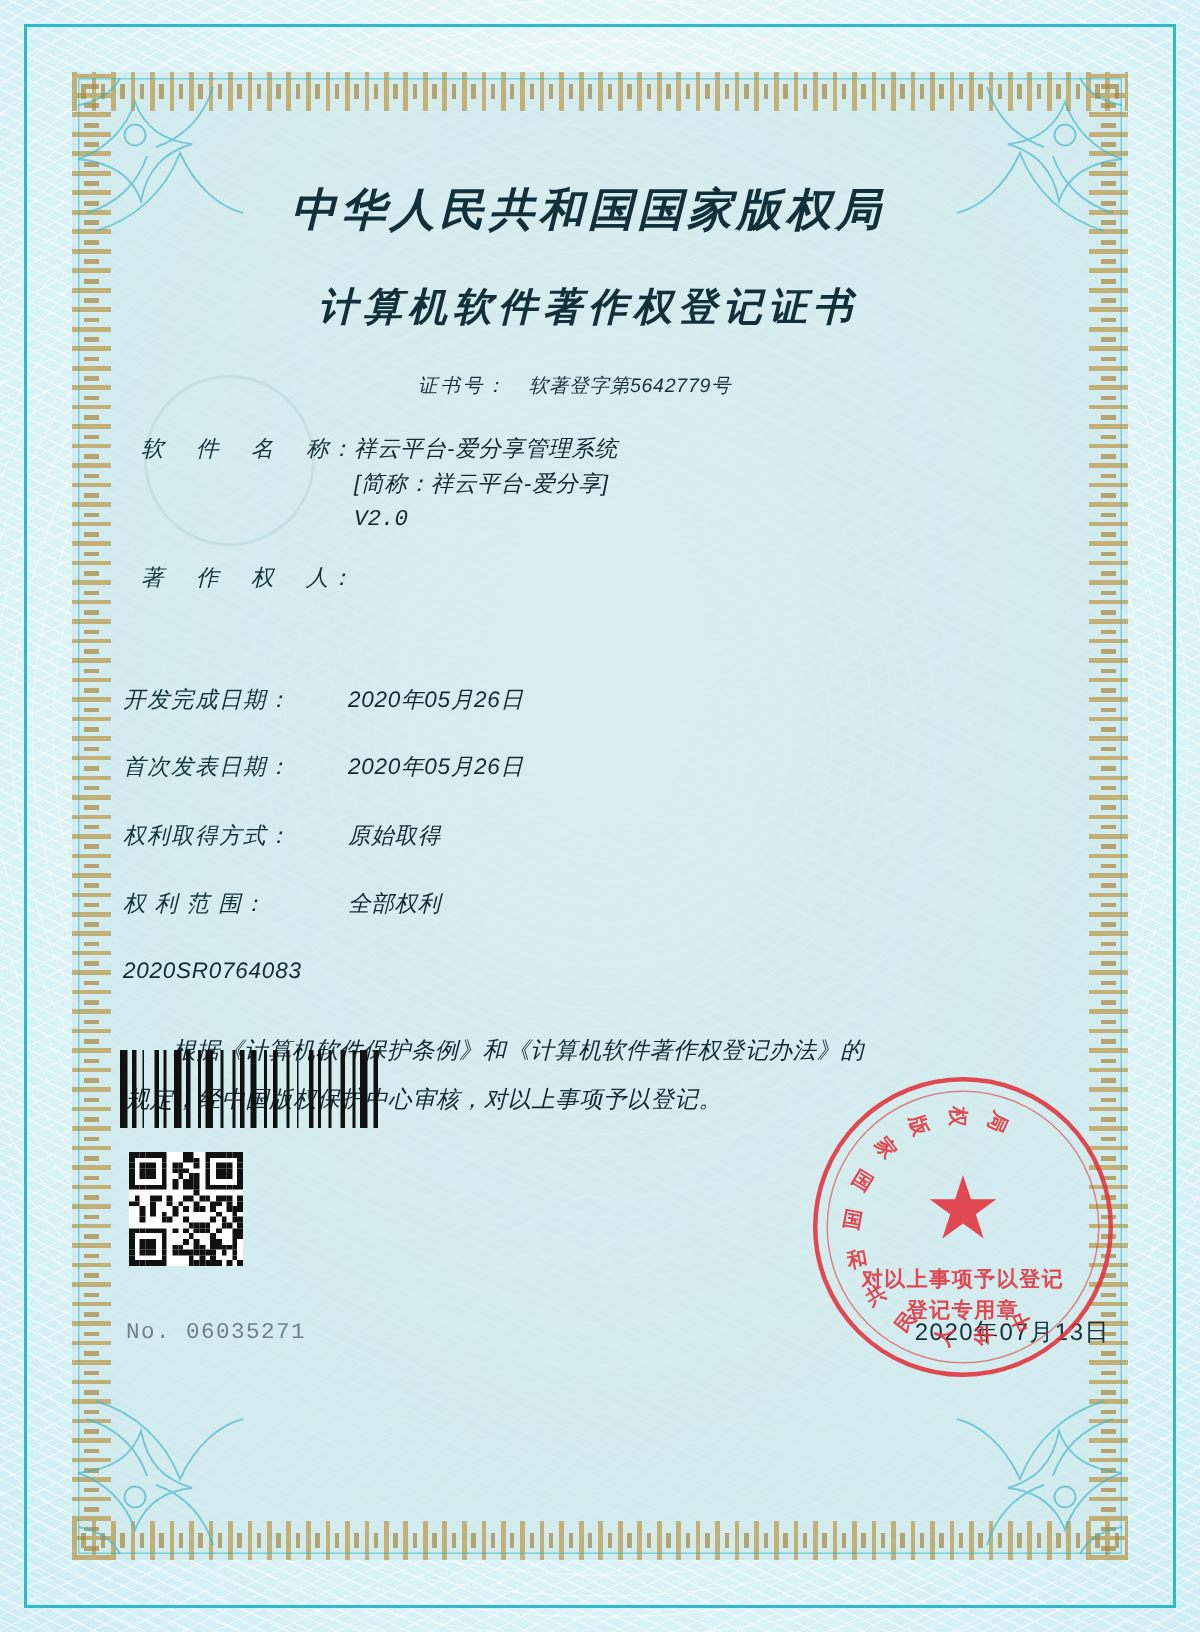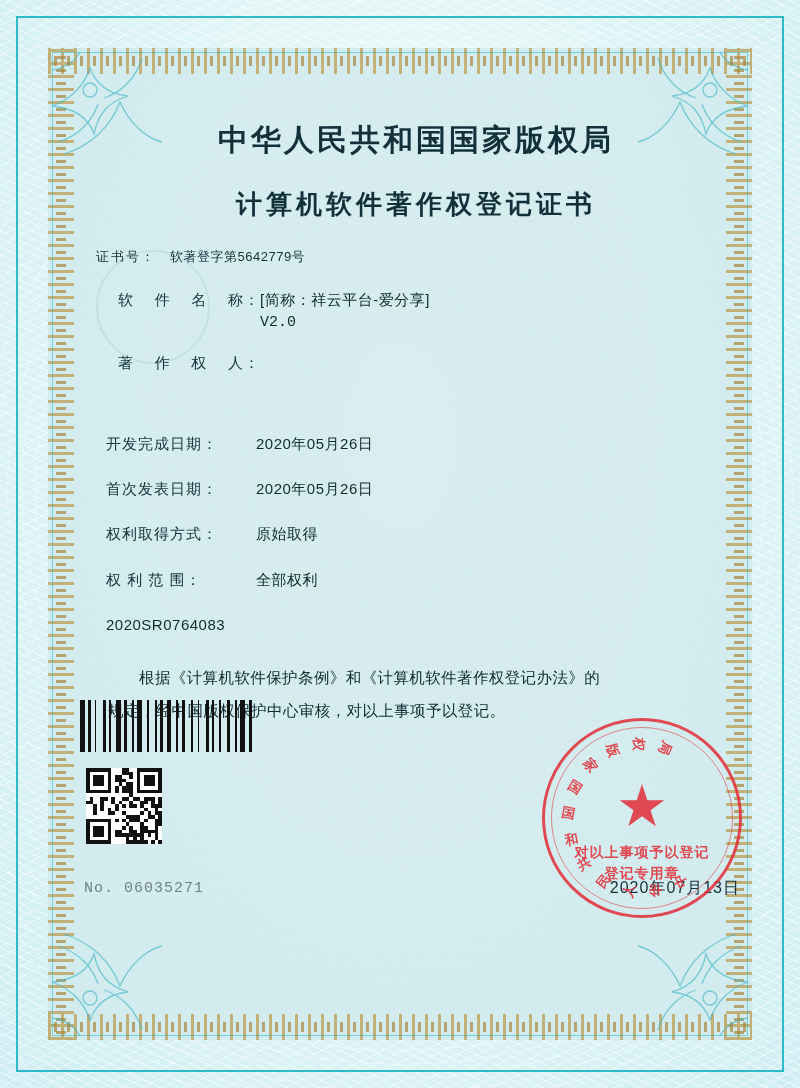--- a/index.html
+++ b/index.html
@@ -96,23 +96,24 @@
     opacity: .85;
   }
   .corner.tl { left: 50px; top: 50px; }
   .corner.tr { right: 50px; top: 50px; transform: scaleX(-1); }
   .corner.bl { left: 50px; bottom: 50px; transform: scaleY(-1); }
   .corner.br { right: 50px; bottom: 50px; transform: scale(-1,-1); }
 
   
   .content {
     position: absolute;
-    left: 96px; top: 70px;
+    left: 72px; top: 70px;
     width: 640px; height: 948px;
     color: #15343c;
+    font-style: italic;
   }
 
   .title-main {
     text-align: center;
     font-family: "Liberation Serif", serif;
     font-weight: bold;
     font-size: 30px;
     letter-spacing: 3px;
     margin-top: 50px;
     color: #12303a;
@@ -121,21 +122,21 @@
     text-align: center;
     font-family: "Liberation Serif", serif;
     font-weight: bold;
     font-size: 26px;
     letter-spacing: 4px;
     margin-top: 26px;
     color: #12303a;
   }
 
   .cert-no {
-    text-align: left;
+    text-align: center;
     font-size: 13px;
     margin-top: 26px;
     padding-right: 18px;
     color: #143039;
     letter-spacing: .5px;
   }
   .cert-no .cn-label { letter-spacing: 2px; }
   .cert-no .cn-value { margin-left: 14px; }
 
   .fields {
@@ -377,20 +378,21 @@
 
     <div class="fields">
       <div class="field-row">
         <div class="field-label spaced">
           <span>软</span>
           <span>件</span>
           <span>名</span>
           <span>称：</span>
         </div>
         <div class="field-value">
+          <span class="line">祥云平台-爱分享管理系统</span>
           <span class="line">[简称：祥云平台-爱分享]</span>
           <span class="line mono">V2.0</span>
         </div>
       </div>
 
       <div class="field-row">
         <div class="field-label spaced">
           <span>著</span>
           <span>作</span>
           <span>权</span>

